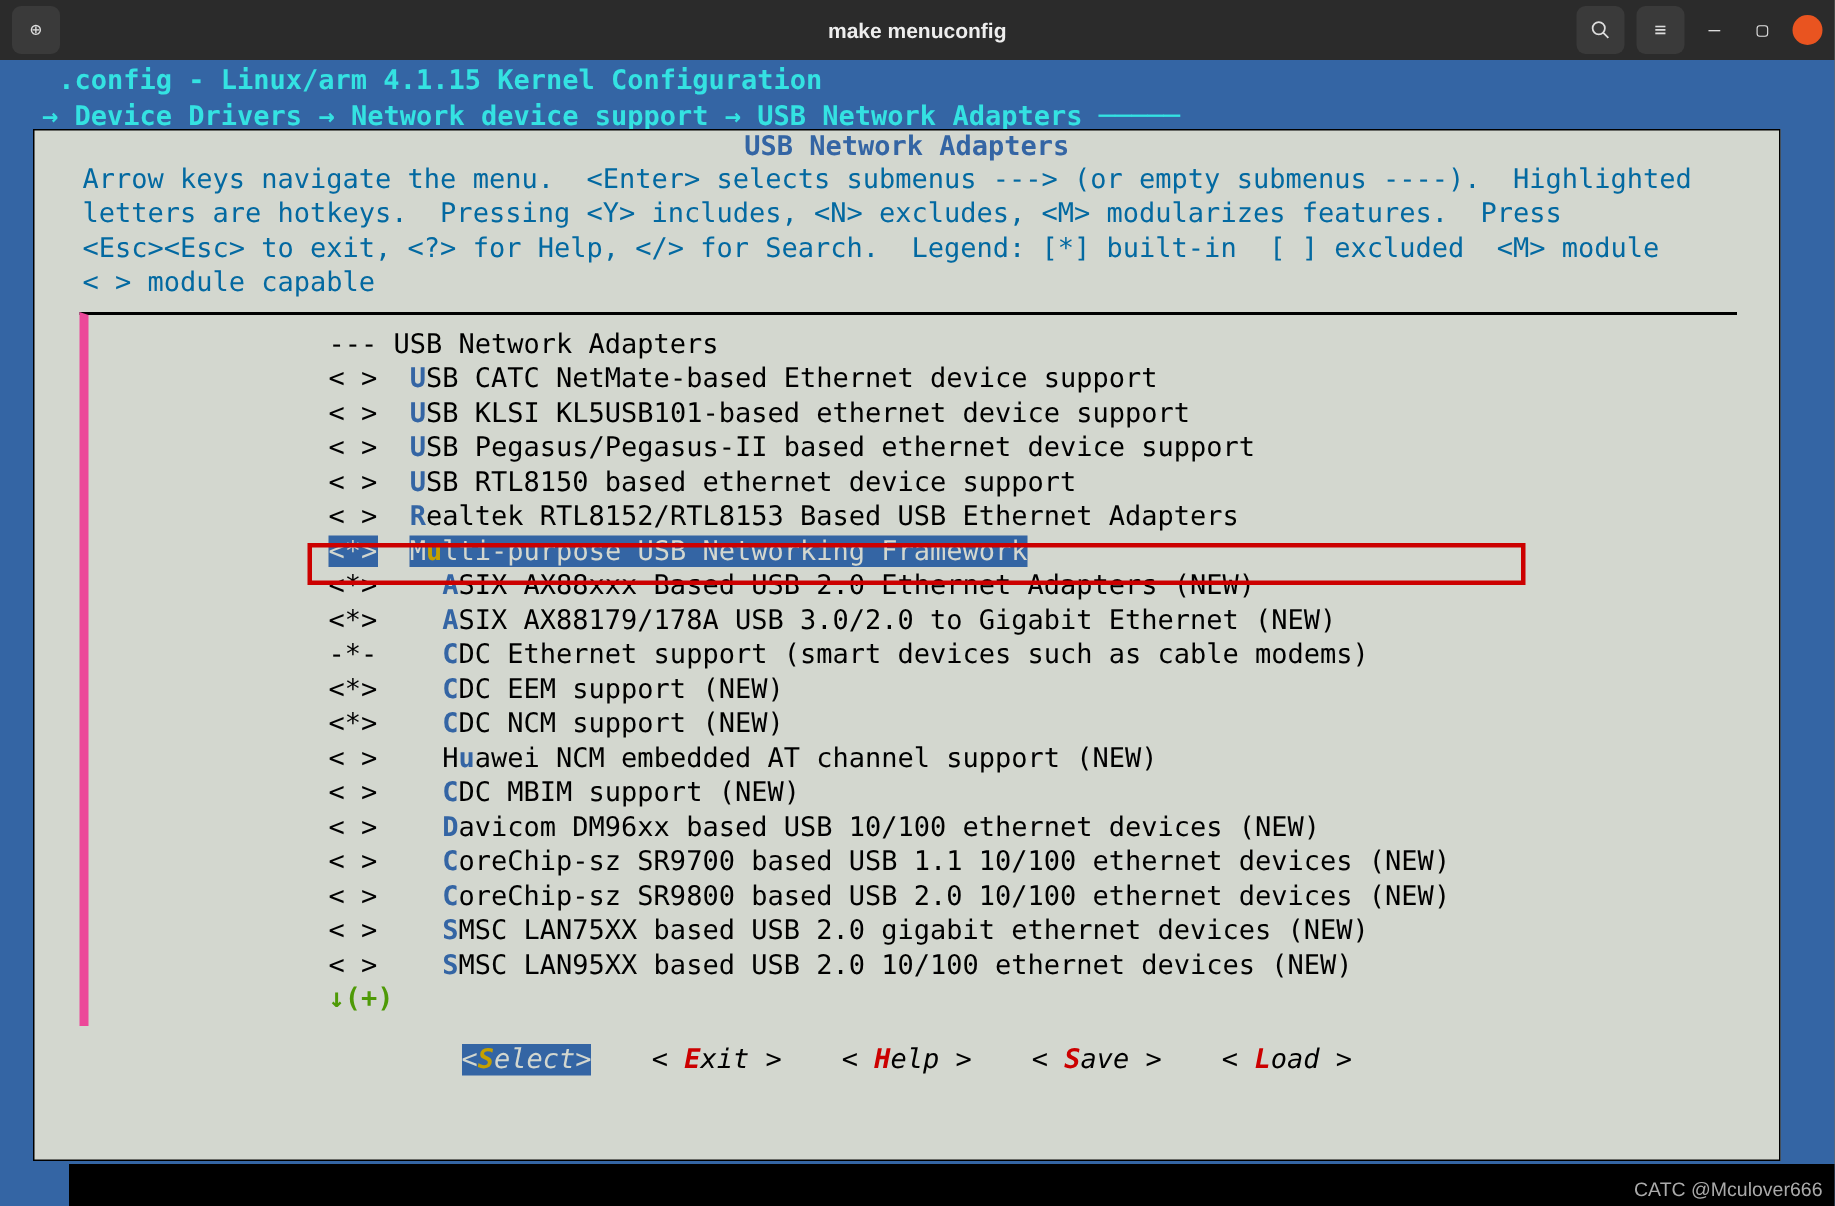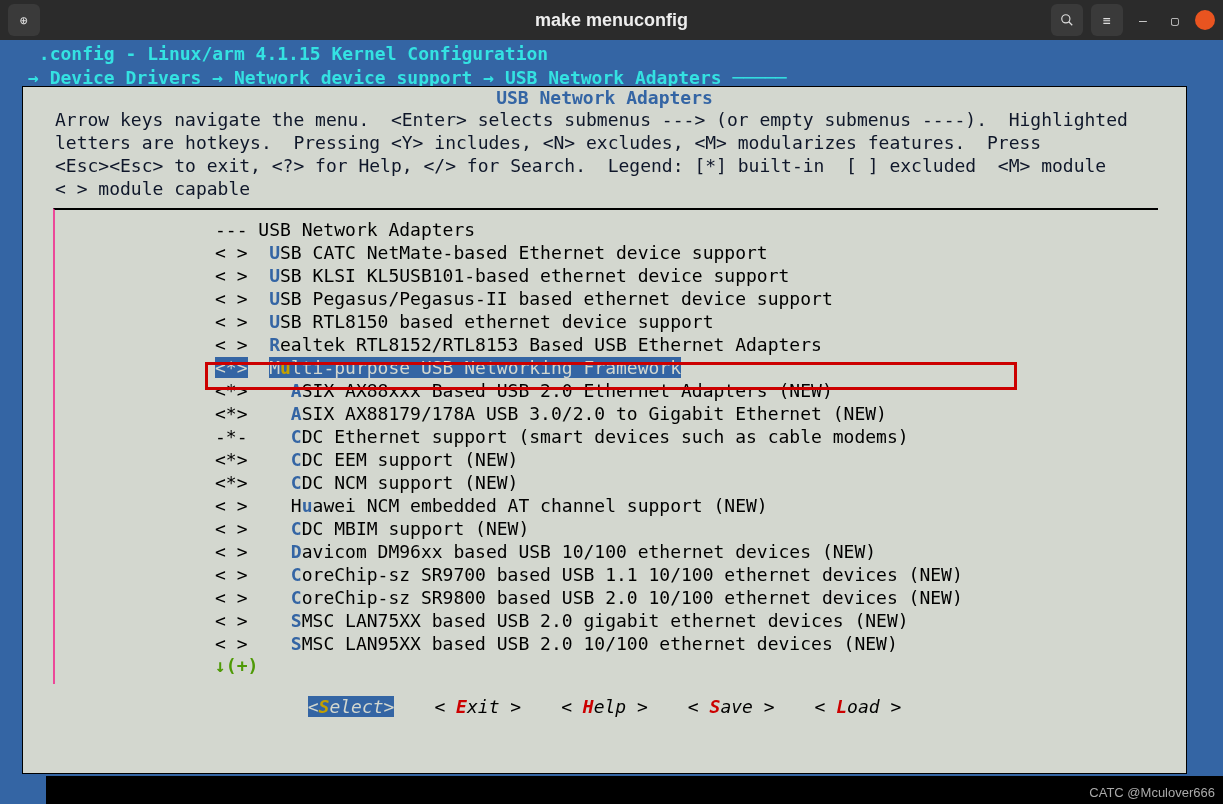--- a/index.html
+++ b/index.html
@@ -15,35 +15,35 @@
 }
 .title-left { position: absolute; left: 8px; display: flex; align-items: center; }
 .title-right { position: absolute; right: 8px; display: flex; align-items: center; gap: 8px; }
 .title-btn {
   width: 32px; height: 32px; border-radius: 6px; background: #3a3a3a;
   display: flex; align-items: center; justify-content: center;
   color: #ddd; font-size: 13px; cursor: pointer;
 }
 .title-btn.close { background: #e95420; border-radius: 50%; width: 20px; height: 20px; }
 .title-btn.min, .title-btn.max { background: transparent; width: 24px; }
-.wintitle { color: #eee; font-family: sans-serif; font-size: 18px; font-weight: bold; }
+.wintitle { color: #eee; font-family: sans-serif; font-size: 14px; font-weight: bold; }
 .terminal {
   position: absolute; top: 40px; left: 0; right: 0; bottom: 0;
   background: #3465a4; color: #c8c8c8;
   padding: 0;
 }
 .cfgheader { color: #34e2e2; padding: 3px 12px 0 28px; white-space: pre; font-weight: bold; }
 .dlgwrap {
   position: absolute; top: 46px; left: 22px; right: 36px; bottom: 30px;
   background: #d3d7cf; color: #000; border: 1px solid #000;
 }
 .dlgtitle { text-align: center; color: #3465a4; font-weight: bold; padding: 0; }
-.instructions { padding: 0 24px 4px 32px; color: #0f172a; white-space: pre-wrap; line-height: 23px; }
+.instructions { padding: 0 24px 4px 32px; color: #0369a1; white-space: pre-wrap; line-height: 23px; }
 .inner {
-  border-top: 2px solid #000; border-left: 2px solid #ec4899;
+  border-top: 2px solid #000; border-left: 6px solid #ec4899;
   margin: 4px 28px 6px 30px; padding: 8px 0 8px 10px;
 }
 .menuitem { white-space: pre; line-height: 23px; padding-left: 150px; }
 .menuitem .hot { color: #3465a4; font-weight: bold; }
 .menuitem .hot-sel { color: #c4a000; font-weight: bold; }
 .menuitem.sel { }
 .menuitem.sel .selspan { background: #3465a4; color: #d3d7cf; }
 .redbox {
   position: absolute; border: 3px solid #cc0000; pointer-events: none;
   left: 182px; top: 275px; width: 812px; height: 28px;

